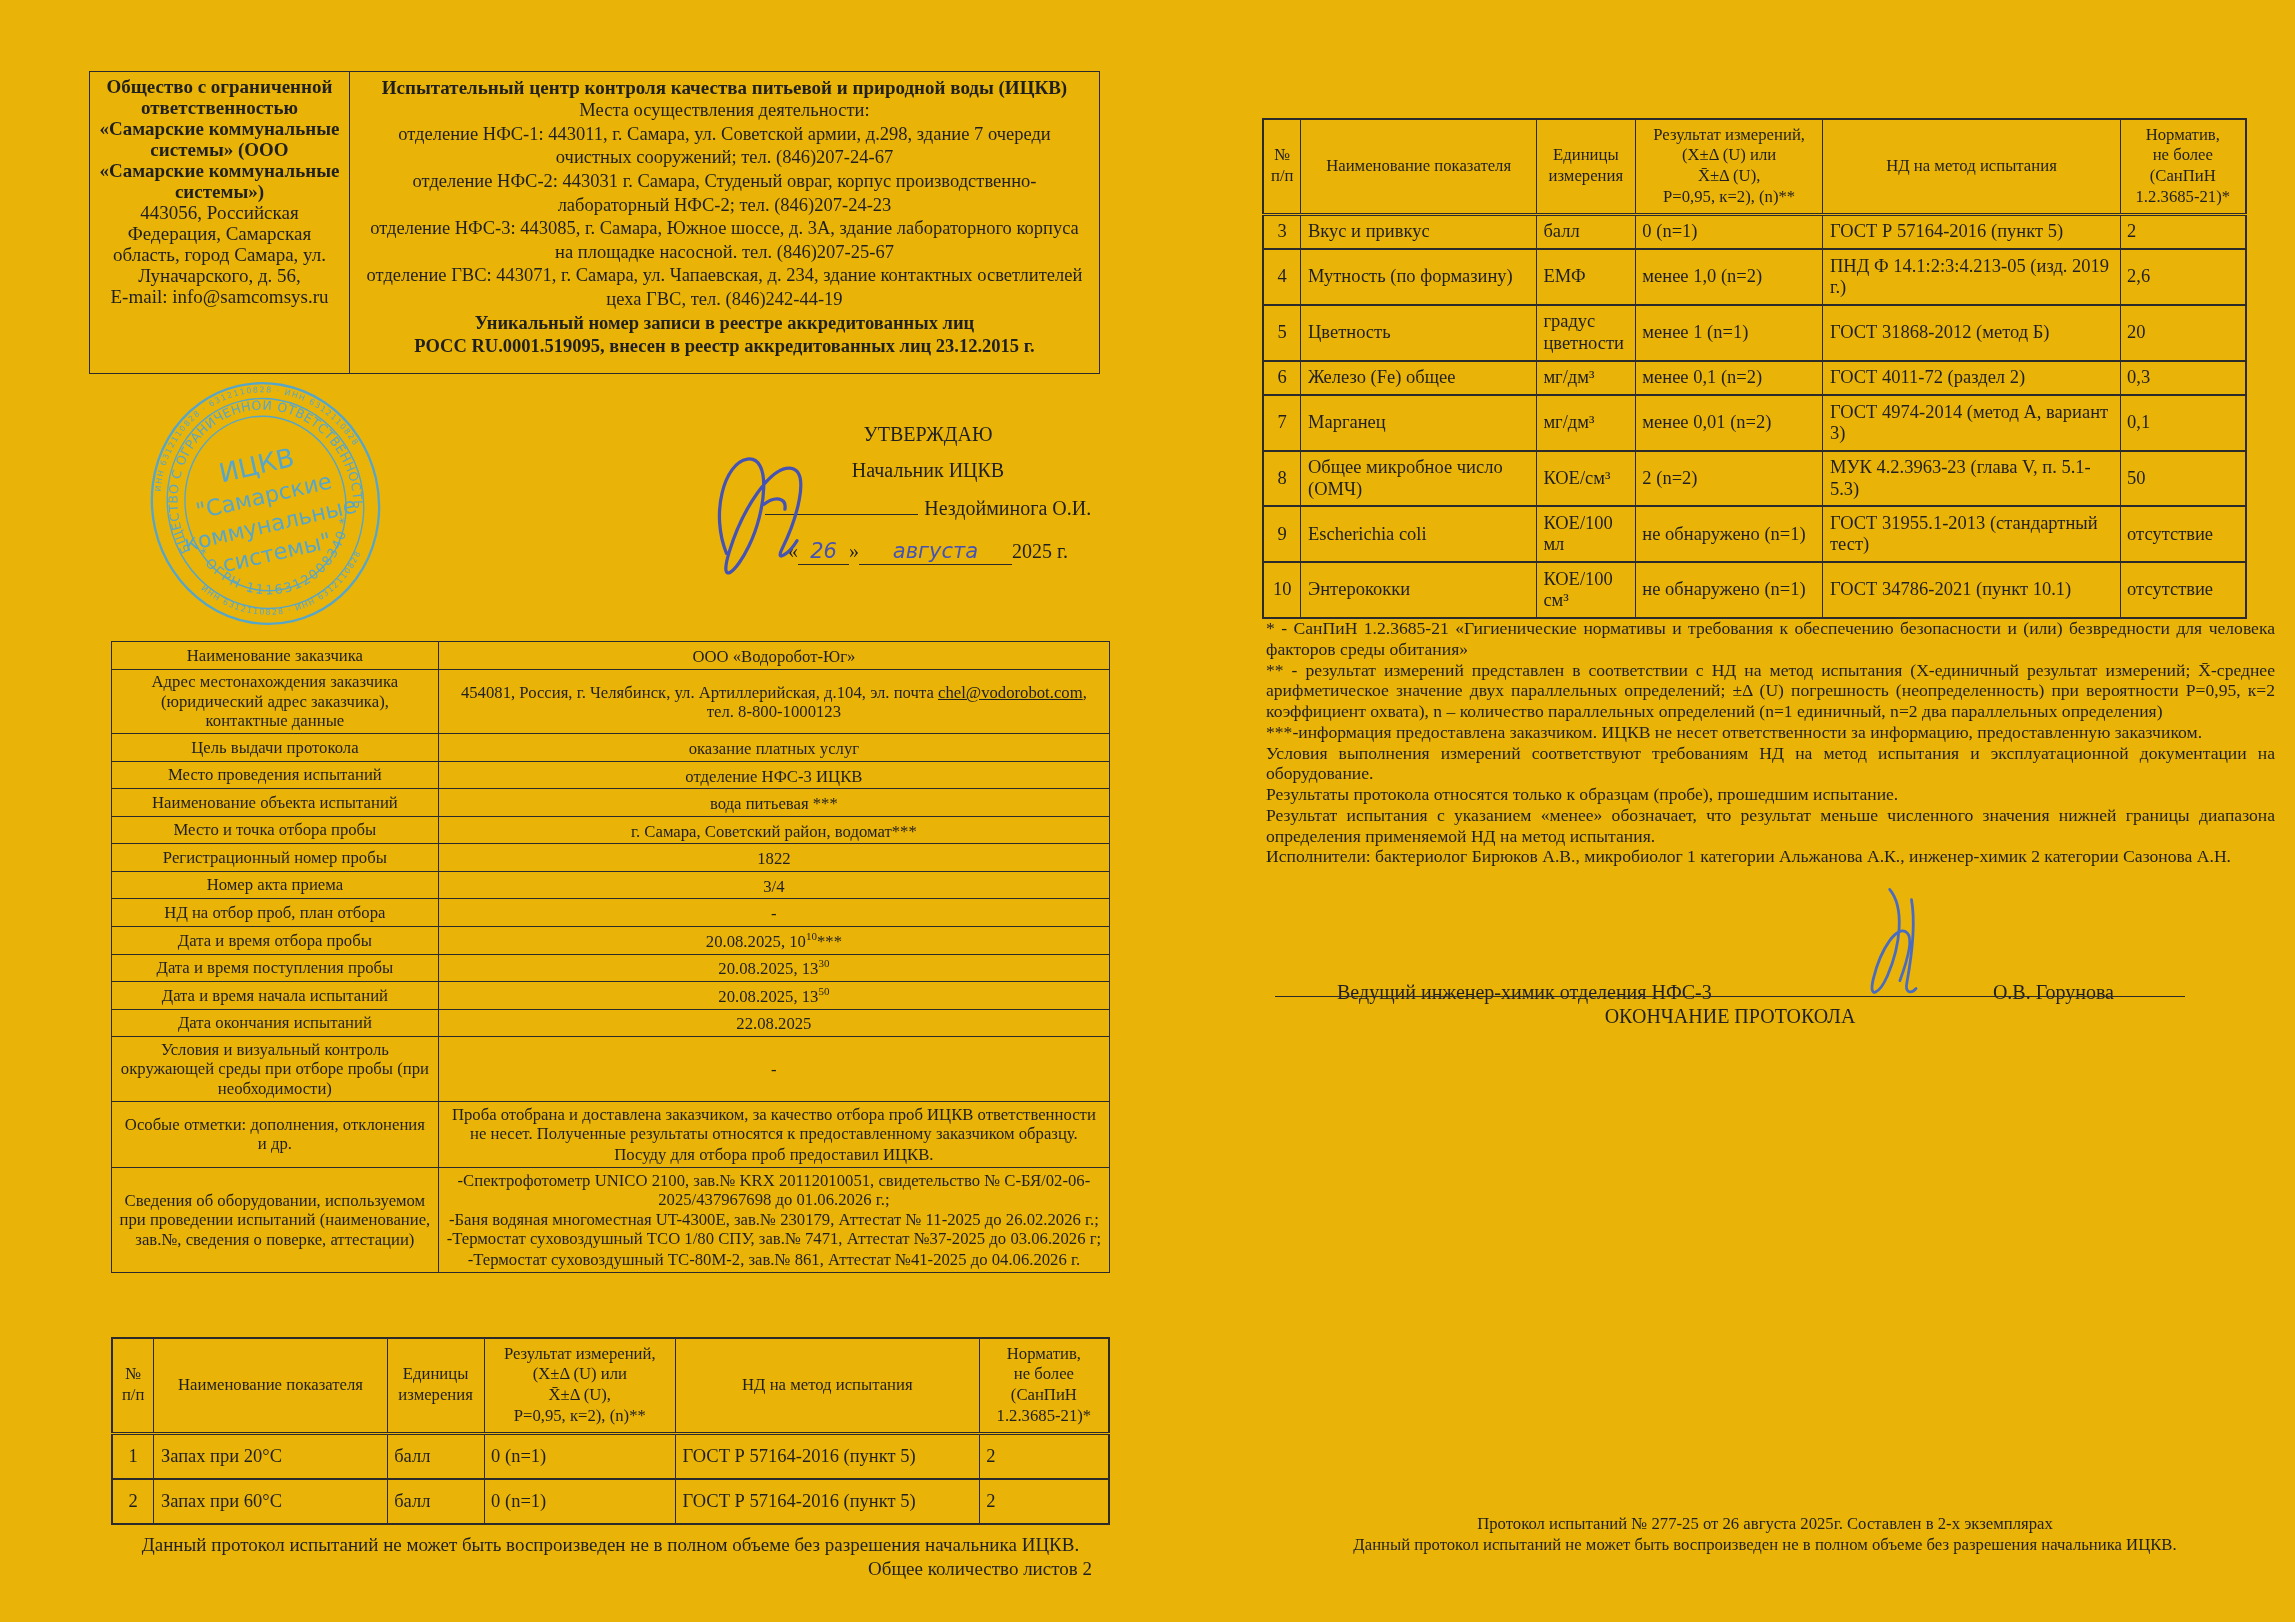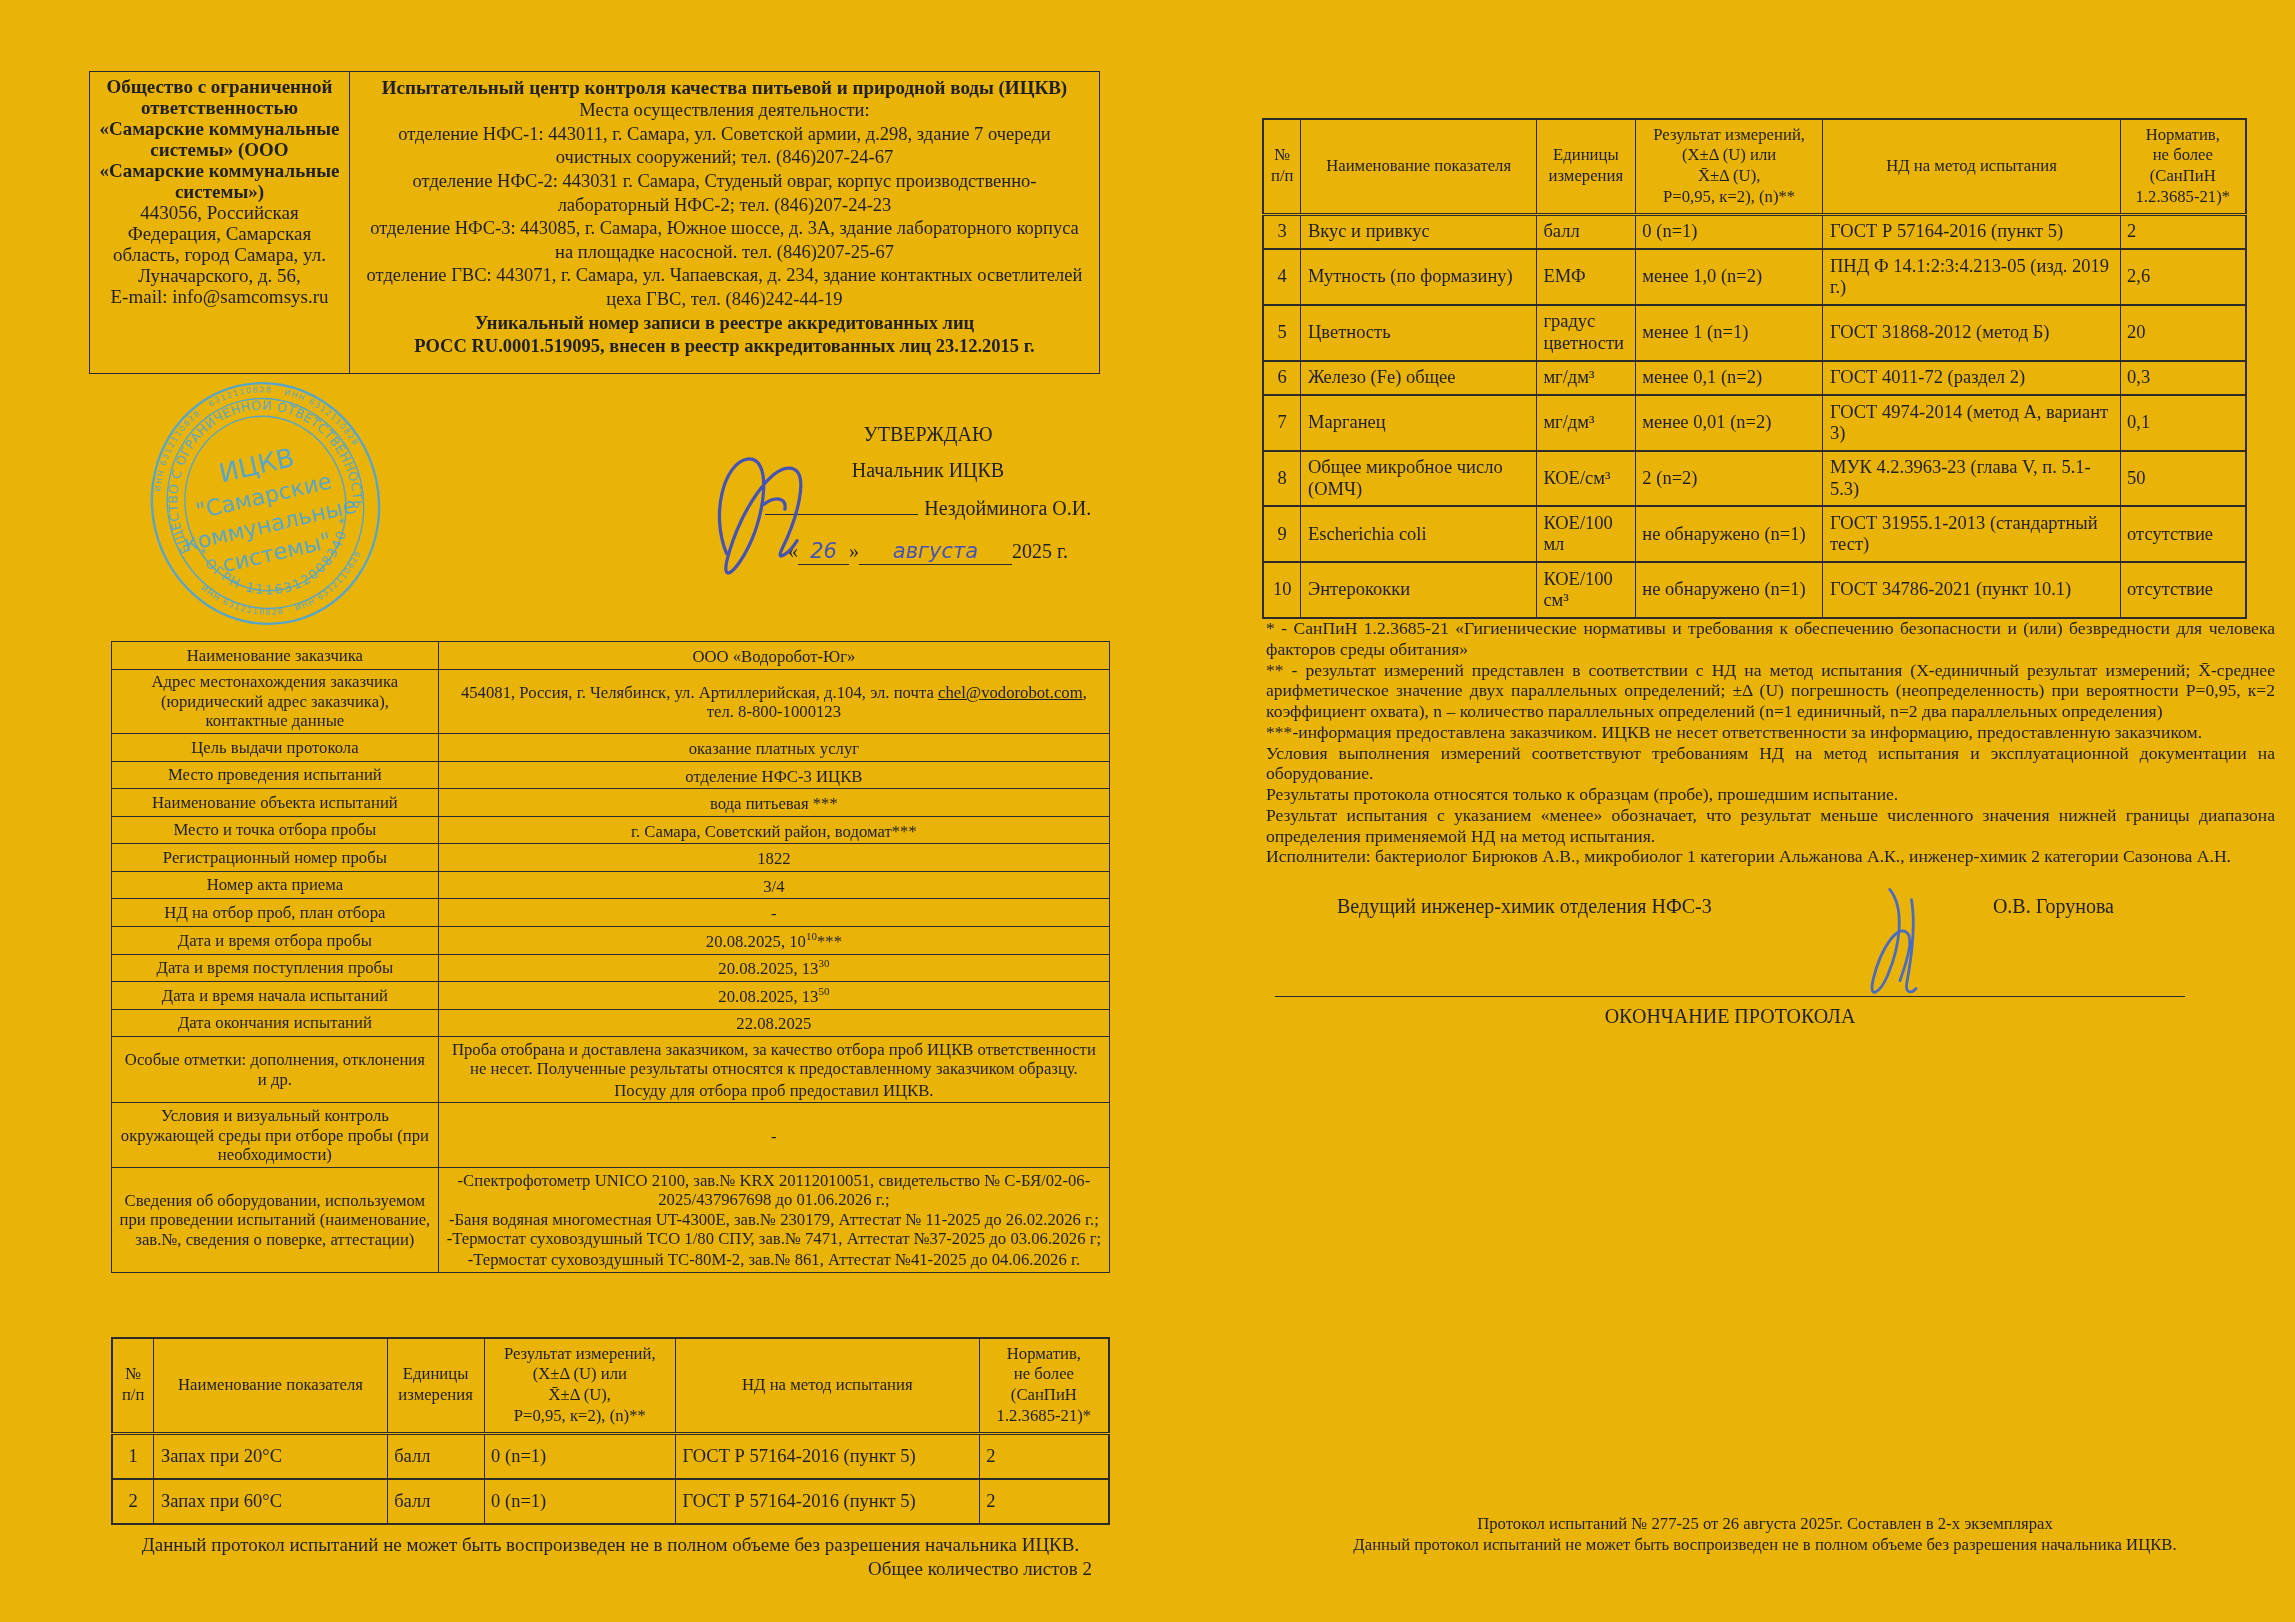--- a/index.html
+++ b/index.html
@@ -60,21 +60,21 @@
   .res2 td{padding:5.6px 6.5px;}
   .c-num{text-align:center !important;}
 
   
   .p1-footer1{left:111px;top:1534px;width:999px;text-align:center;font-size:19px;}
   .p1-footer2{left:111px;top:1558px;width:981px;text-align:right;font-size:19px;}
 
   
   .fnotes{left:1266px;top:618px;width:1009px;font-size:17.6px;line-height:1.18;text-align:justify;}
   .fnotes p{margin:0;}
-  .signoff{left:1337px;top:895px;width:777px;display:flex;justify-content:space-between;font-size:20px;}
+  .signoff{left:1337px;top:981px;width:777px;display:flex;justify-content:space-between;font-size:20px;}
   .signoff-sig{left:1841px;top:881px;width:102px;height:130px;pointer-events:none;}
   .end-rule{left:1275px;top:996px;width:910px;border-top:1.9px solid #2b2b2b;height:0;}
   .end-title{left:1275px;top:1005px;width:910px;text-align:center;font-size:20px;}
   .p2-footer1{left:1263px;top:1514px;width:1004px;text-align:center;font-size:16.7px;}
   .p2-footer2{left:1263px;top:1535px;width:1004px;text-align:center;font-size:16.7px;}
   .p2-footer3{left:1263px;top:1639px;width:1004px;text-align:center;font-size:19px;}
 </style>
 </head>
 <body>
 
@@ -209,27 +209,27 @@
             <td class="i-label">Дата и время начала испытаний</td>
             <td class="i-value"><span>20.08.2025, 13</span><sup class="sup">50</sup><span class="uline"></span><span></span></td>
           </tr>
 
           <tr>
             <td class="i-label">Дата окончания испытаний</td>
             <td class="i-value"><span>22.08.2025</span><sup class="sup"></sup><span class="uline"></span><span></span></td>
           </tr>
 
           <tr>
+            <td class="i-label">Условия и визуальный контроль окружающей среды при отборе пробы (при необходимости)</td>
+            <td class="i-value"><span>-</span><sup class="sup"></sup><span class="uline"></span><span></span></td>
+          </tr>
+
+          <tr>
             <td class="i-label">Особые отметки: дополнения, отклонения и др.</td>
             <td class="i-value"><span>Проба отобрана и доставлена заказчиком, за качество отбора проб ИЦКВ ответственности не несет. Полученные результаты относятся к предоставленному заказчиком образцу. Посуду для отбора проб предоставил ИЦКВ.</span><sup class="sup"></sup><span class="uline"></span><span></span></td>
-          </tr>
-
-          <tr>
-            <td class="i-label">Условия и визуальный контроль окружающей среды при отборе пробы (при необходимости)</td>
-            <td class="i-value"><span>-</span><sup class="sup"></sup><span class="uline"></span><span></span></td>
           </tr>
 
           <tr>
             <td class="i-label">Сведения об оборудовании, используемом при проведении испытаний (наименование, зав.№, сведения о поверке, аттестации)</td>
             <td class="i-value"><span>-Спектрофотометр UNICO 2100, зав.№ KRX 20112010051, свидетельство № С-БЯ/02-06-2025/437967698 до 01.06.2026 г.;
 -Баня водяная многоместная UT-4300E, зав.№ 230179,  Аттестат № 11-2025 до 26.02.2026 г.;
 -Термостат суховоздушный ТСО 1/80 СПУ, зав.№ 7471, Аттестат №37-2025 до 03.06.2026 г;
 -Термостат суховоздушный ТС-80М-2, зав.№ 861, Аттестат №41-2025 до 04.06.2026 г.</span><sup class="sup"></sup><span class="uline"></span><span></span></td>
           </tr>
         </tbody>

